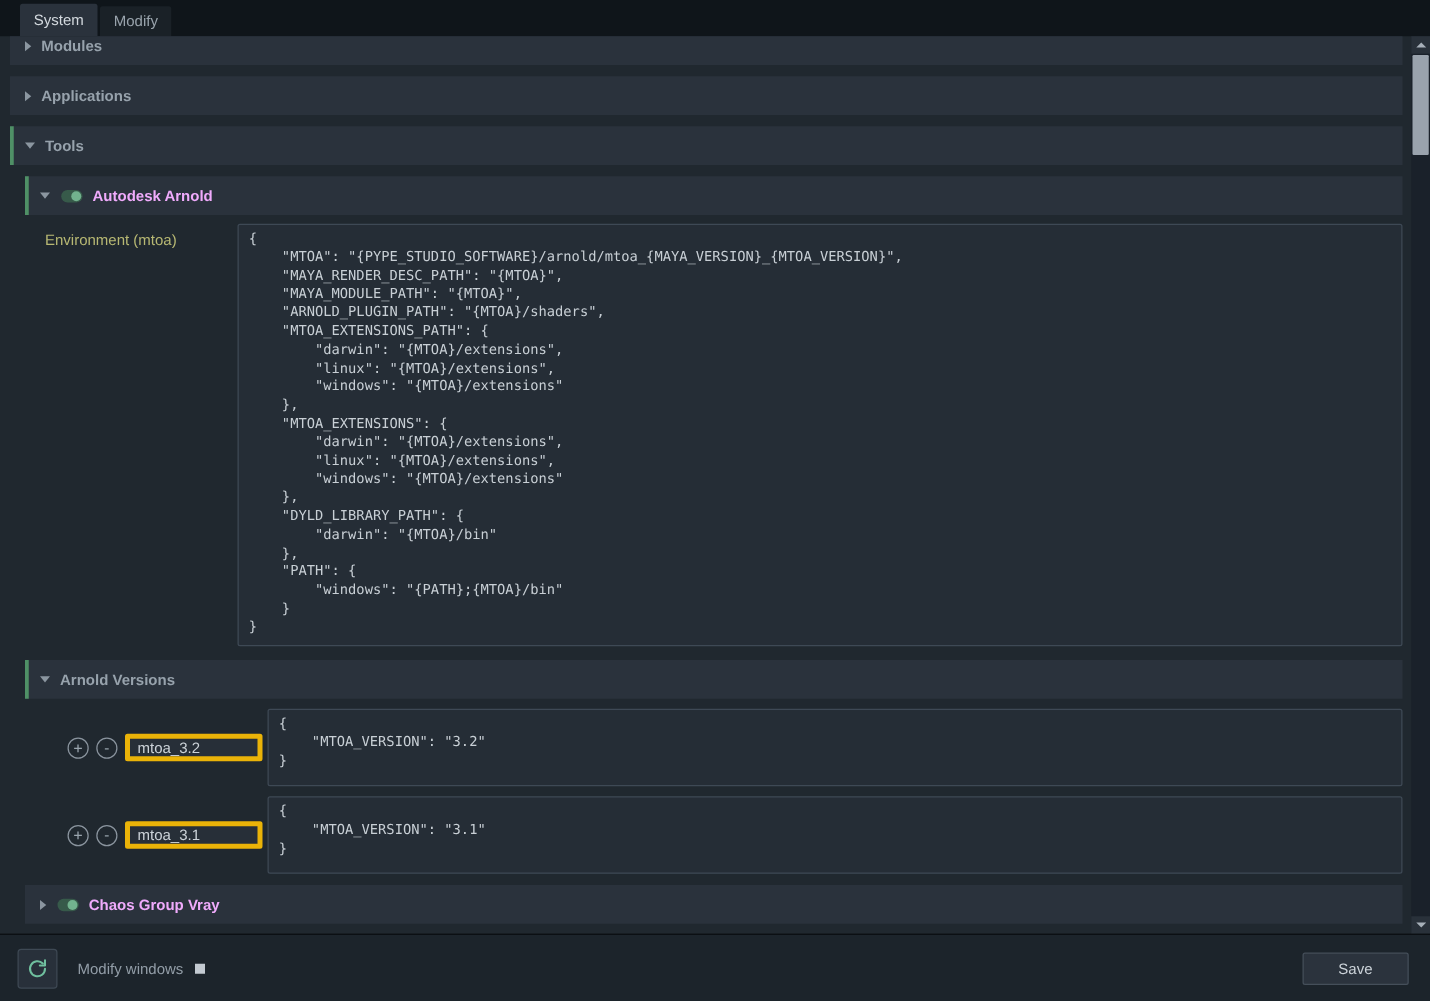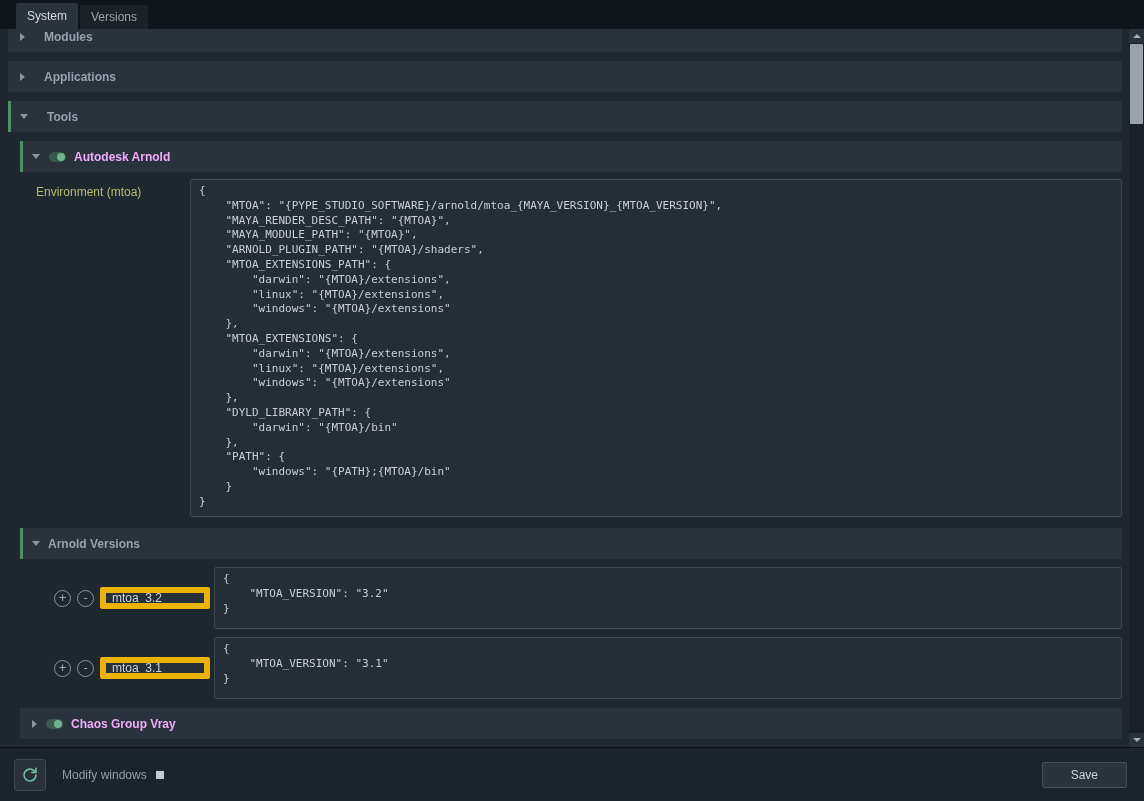--- a/index.html
+++ b/index.html
@@ -34,21 +34,21 @@
   .inner { position: relative; top: -8px; padding: 0 22px 0 8px; }
 
   .hdr {
     height: 31px; background: #2a323c;
     display: flex; align-items: center;
     padding: 0 9px; border-left: 3px solid transparent;
   }
   .hdr.expanded { border-left-color: #4f9066; }
   .hdr-label { font-weight: bold; color: #97a2ac; margin-left: 8px; }
   .hdr.green-title .hdr-label { color: #f0abfc; }
-  .hdr.top { margin-bottom: 9px; gap: 11px; }
+  .hdr.top { margin-bottom: 9px; }
 
   .arrow { width: 0; height: 0; flex: 0 0 auto; }
   .arrow.collapsed { border-left: 5px solid #8b96a0; border-top: 4px solid transparent; border-bottom: 4px solid transparent; }
   .arrow.expanded  { border-top: 5px solid #8b96a0; border-left: 4px solid transparent; border-right: 4px solid transparent; }
 
   .toggle {
     width: 17px; height: 10px; border-radius: 5px;
     background: #375a4a; position: relative; margin-left: 9px; flex: 0 0 auto;
   }
   .toggle::after {
@@ -73,21 +73,21 @@
 
   .version-row { display: flex; align-items: center; height: 62px; margin-top: 8px; padding-left: 34px; }
   .circle-btn {
     width: 17px; height: 17px; border-radius: 50%;
     border: 1px solid #8a949e; background: transparent; color: #9aa5ae;
     font-size: 12px; line-height: 14px; text-align: center; padding: 0;
     margin-right: 6px; flex: 0 0 auto; font-family: "DejaVu Sans Mono", monospace;
   }
   .name-input {
     width: 110px; height: 22px; margin-right: 4px; padding: 2px 6px;
-    background: #272f38; border: 6px solid #eab308; color: #ccd3d9;
+    background: #272f38; border: 4px solid #eab308; color: #ccd3d9;
     font-family: "Liberation Sans", sans-serif; font-size: 12px; outline: none;
     border-radius: 2px; flex: 0 0 auto;
   }
   .version-text { flex: 1; height: 62px; }
 
   .chaos-hdr { margin-top: 9px; }
 
   
   .scrollbar { position: absolute; top: 29px; right: 0; width: 15px; height: 718px; background: #1a212a; }
   .sb-btn { position: absolute; left: 0; width: 15px; height: 14px; display: flex; align-items: center; justify-content: center; background: #29313a; }
@@ -114,21 +114,21 @@
     position: absolute; right: 17px; top: 14px; padding: 5px 28px;
     background: #2b333d; border: 1px solid #454f5a; border-radius: 2px;
     color: #ccd3d9; font-size: 12px; font-family: "Liberation Sans", sans-serif;
   }
 </style>
 </head>
 <body>
 
 <div class="tabbar">
   <div class="tab active">System</div>
-  <div class="tab">Versions</div>
+  <div class="tab">Modify</div>
 </div>
 
 <div class="content">
   <div class="inner">
 
     <div class="hdr top">
       <span class="arrow collapsed"></span>
       <span class="hdr-label">Modules</span>
     </div>
 

